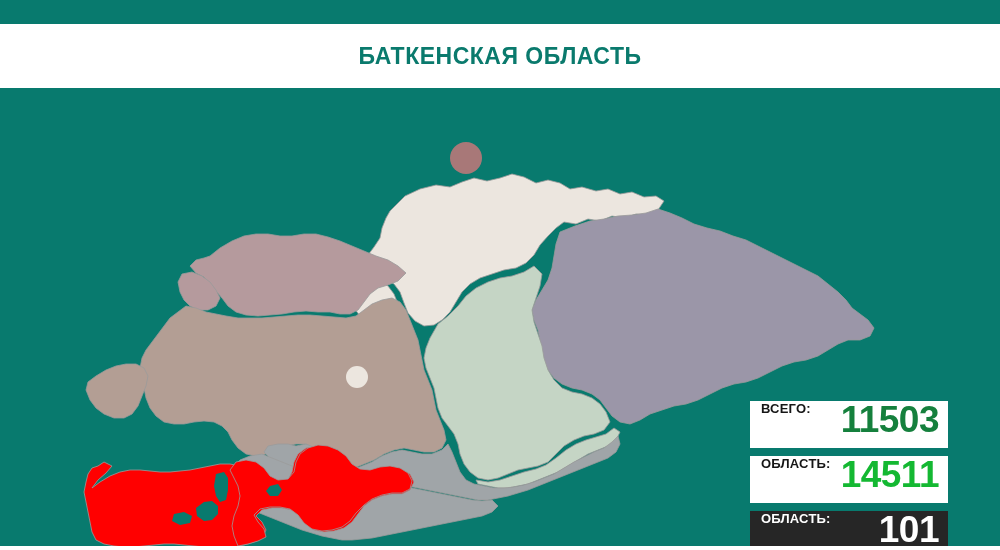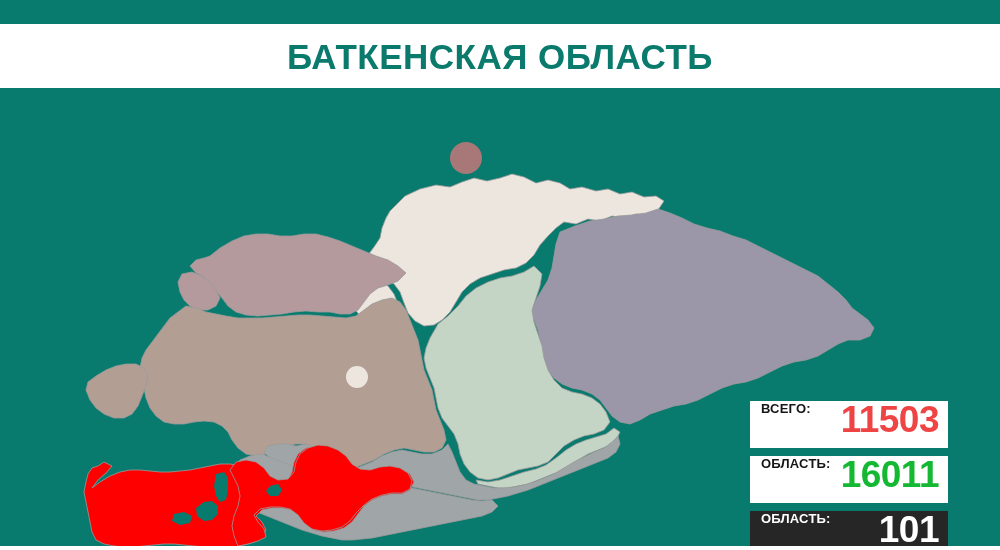--- a/index.html
+++ b/index.html
@@ -28,21 +28,21 @@
   .title-band {
     position: absolute;
     left: 0; top: 24px;
     width: 1000px; height: 64px;
     background: #ffffff;
     display: flex;
     align-items: center;
     justify-content: center;
   }
   .title-text {
-    font-size: 35px;
+    font-size: 23px;
     font-weight: bold;
     color: #0a7a6d;
     letter-spacing: 0.5px;
     line-height: 1;
     white-space: nowrap;
   }
   
   .body-area {
     position: absolute;
     left: 0; top: 88px;
@@ -97,21 +97,21 @@
   }
   .stat-row.light .stat-label { color: #161616; }
   .stat-row.dark  .stat-label { color: #ffffff; }
   .stat-value {
     font-size: 37px;
     font-weight: bold;
     line-height: 1;
     letter-spacing: -0.5px;
     white-space: nowrap;
   }
-  .v-total     { color: #ef4444; }
+  .v-total     { color: #15803d; }
   .v-recovered { color: #14b832; }
   .v-deaths    { color: #ffffff; }
 </style>
 </head>
 <body>
 
 <div id="screen">
 
   <div class="top-strip"></div>
 
@@ -239,21 +239,21 @@
 
     <div class="stats-panel">
 
       <div class="stat-row light">
         <span class="stat-label">ВСЕГО:</span>
         <span class="stat-value v-total">11503</span>
       </div>
 
       <div class="stat-row light">
         <span class="stat-label">ОБЛАСТЬ:</span>
-        <span class="stat-value v-recovered">16011</span>
+        <span class="stat-value v-recovered">14511</span>
       </div>
 
       <div class="stat-row dark">
         <span class="stat-label">ОБЛАСТЬ:</span>
         <span class="stat-value v-deaths">101</span>
       </div>
 
     </div>
   </div>
 

